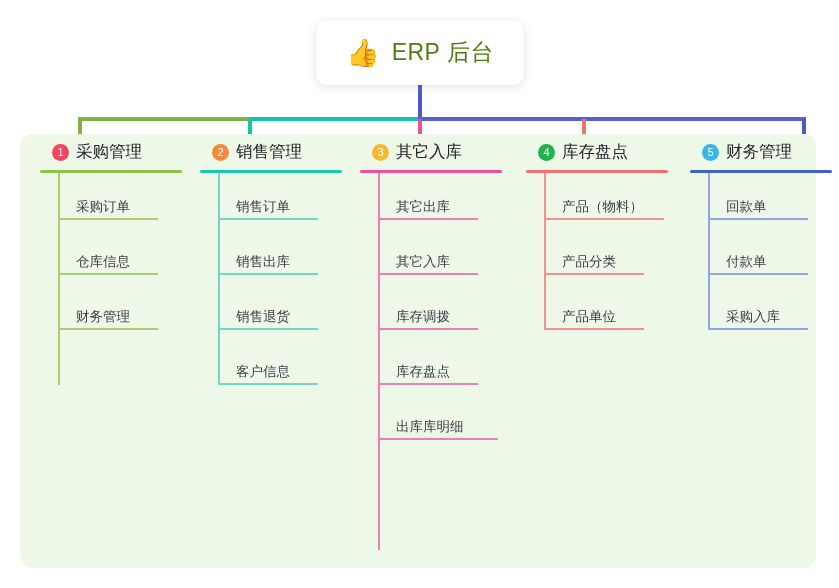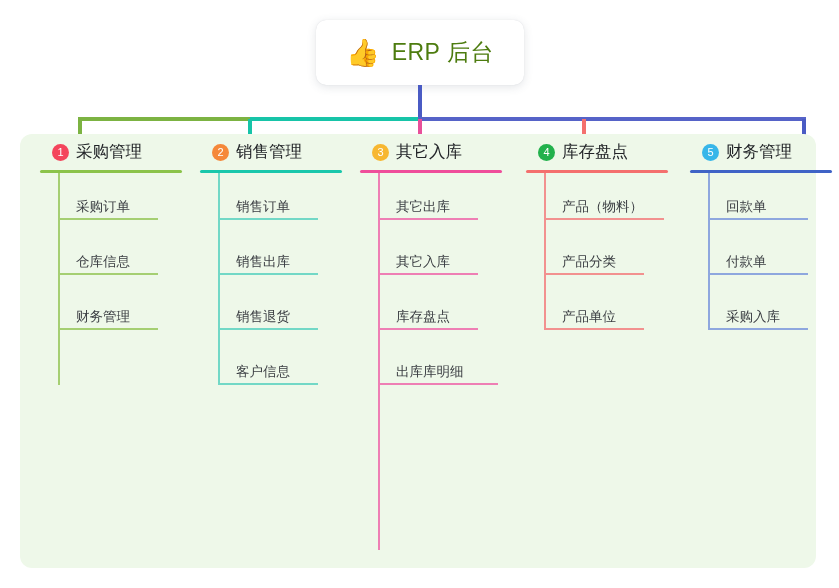--- a/index.html
+++ b/index.html
@@ -240,20 +240,24 @@
           <div class="stem" style="background: rgb(238, 127, 180); height: 377px;"></div>
           <div class="item">
             <span class="item-label">其它出库</span>
             <div class="item-rule" style="background: rgb(238, 127, 180);"></div>
           </div>
           <div class="item">
             <span class="item-label">其它入库</span>
             <div class="item-rule" style="background: rgb(238, 127, 180);"></div>
           </div>
           <div class="item">
+            <span class="item-label">库存调拨</span>
+            <div class="item-rule" style="background: rgb(238, 127, 180);"></div>
+          </div>
+          <div class="item">
             <span class="item-label">库存盘点</span>
             <div class="item-rule" style="background: rgb(238, 127, 180);"></div>
           </div>
           <div class="item">
             <span class="item-label">出库库明细</span>
             <div class="item-rule wide" style="background: rgb(238, 127, 180);"></div>
           </div>
         </div>
       </div>
       <div class="column col-3">

